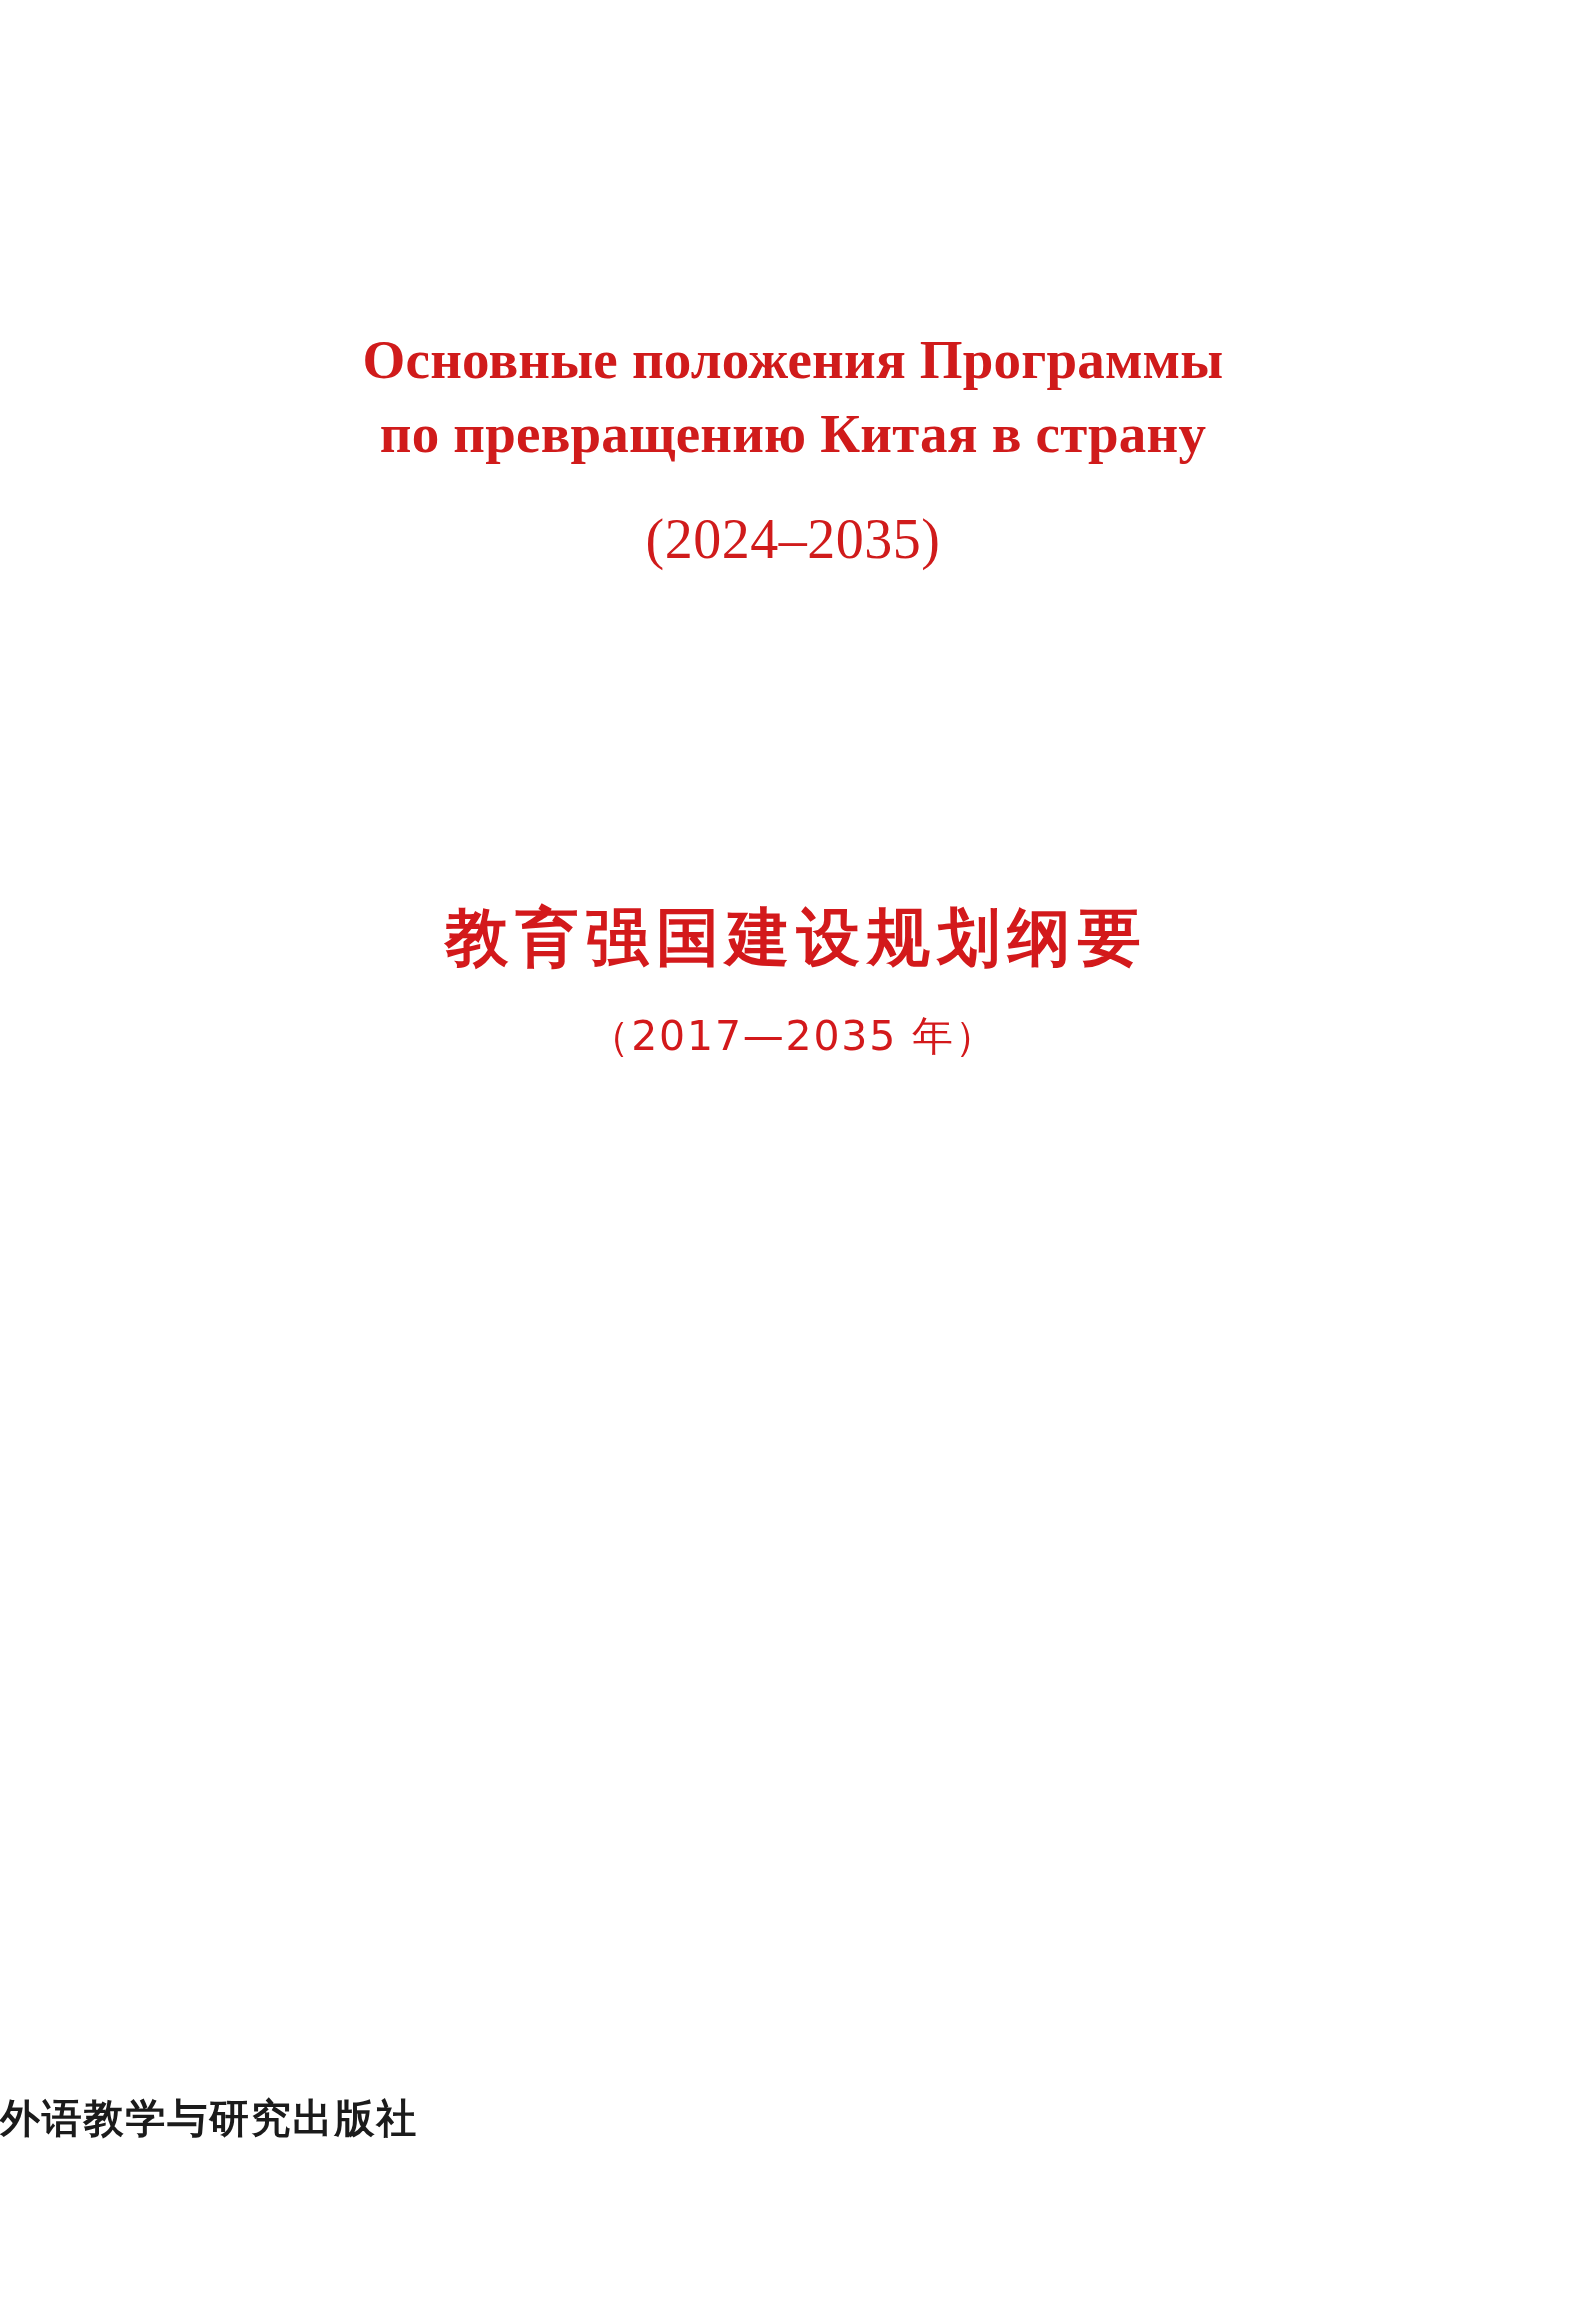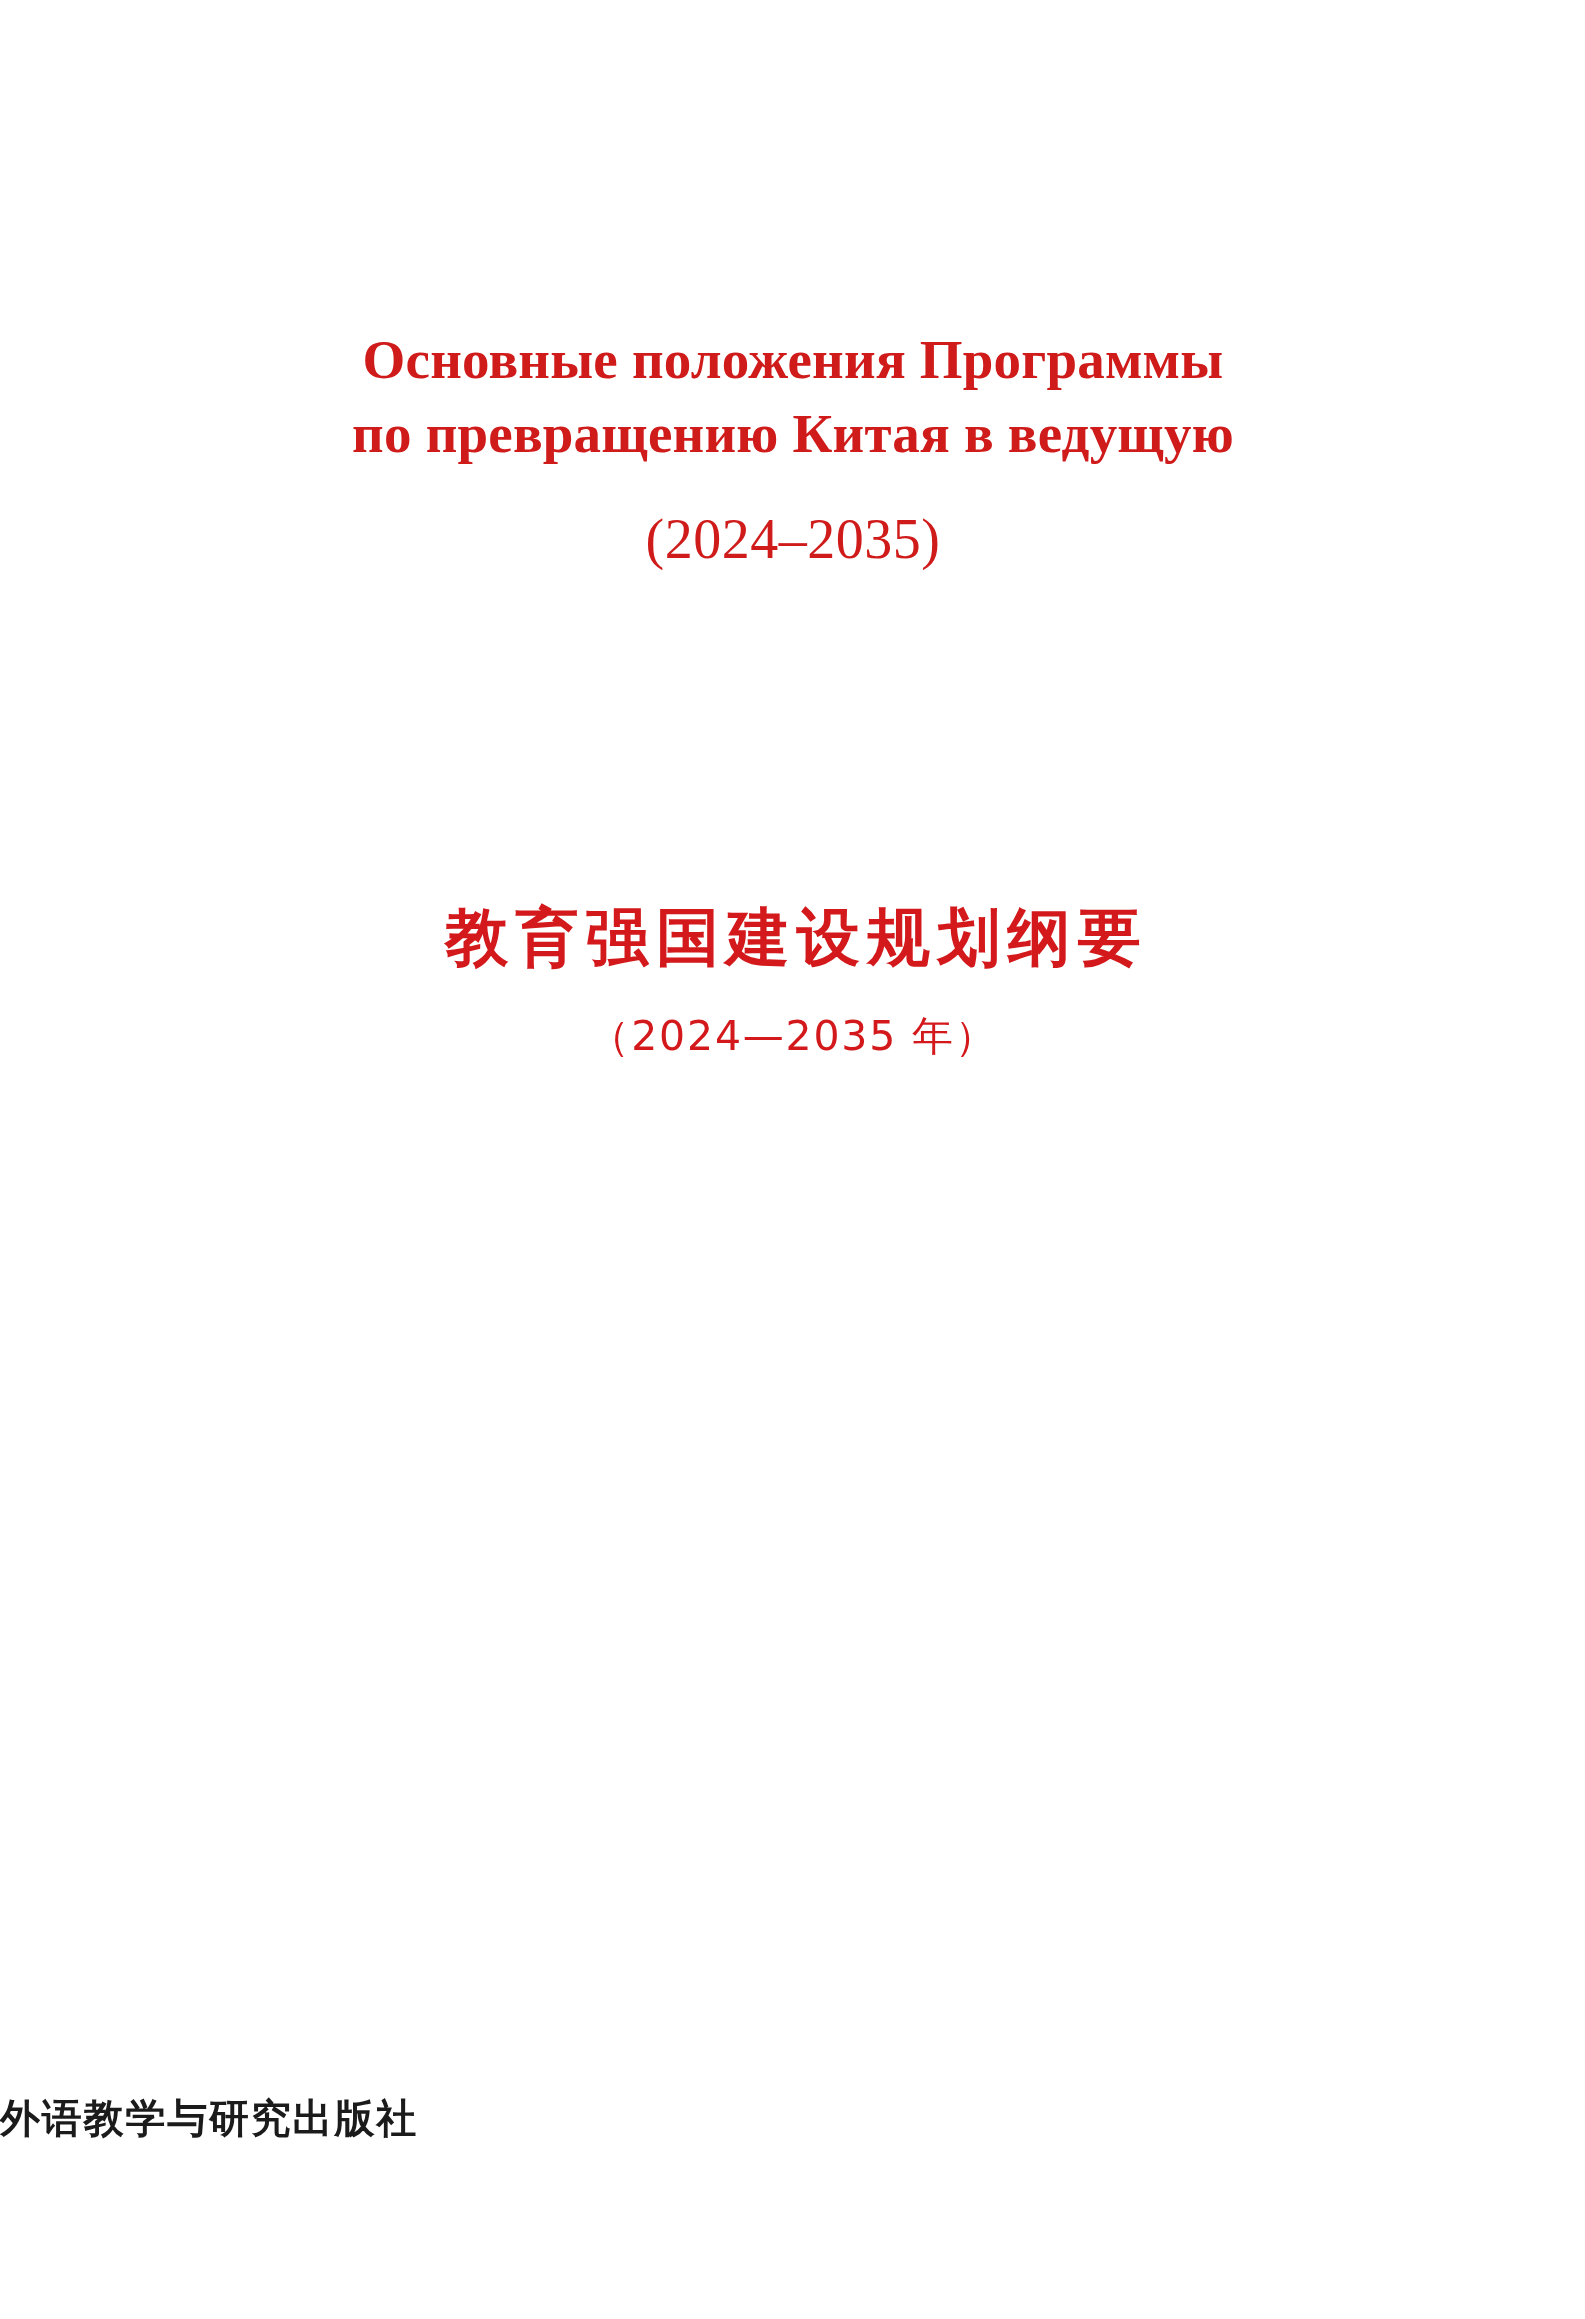--- a/index.html
+++ b/index.html
@@ -84,26 +84,26 @@
   }
 </style>
 </head>
 <body>
 
 <div class="page">
 
   <div class="title-block">
     <div class="ru-title">
       <span class="ru-title-line">Основные положения Программы</span>
-      <span class="ru-title-line">по превращению Китая в ведущую</span>
+      <span class="ru-title-line">по превращению Китая в страну</span>
     </div>
     <div class="ru-years">(2024–2035)</div>
   </div>
 
   <div class="zh-block">
     <div class="zh-title">教育强国建设规划纲要</div>
-    <div class="zh-years">（2024—2035 年）</div>
+    <div class="zh-years">（2017—2035 年）</div>
   </div>
 
   <div class="publisher">外语教学与研究出版社</div>
 
 </div>
 
 
 </body></html>

